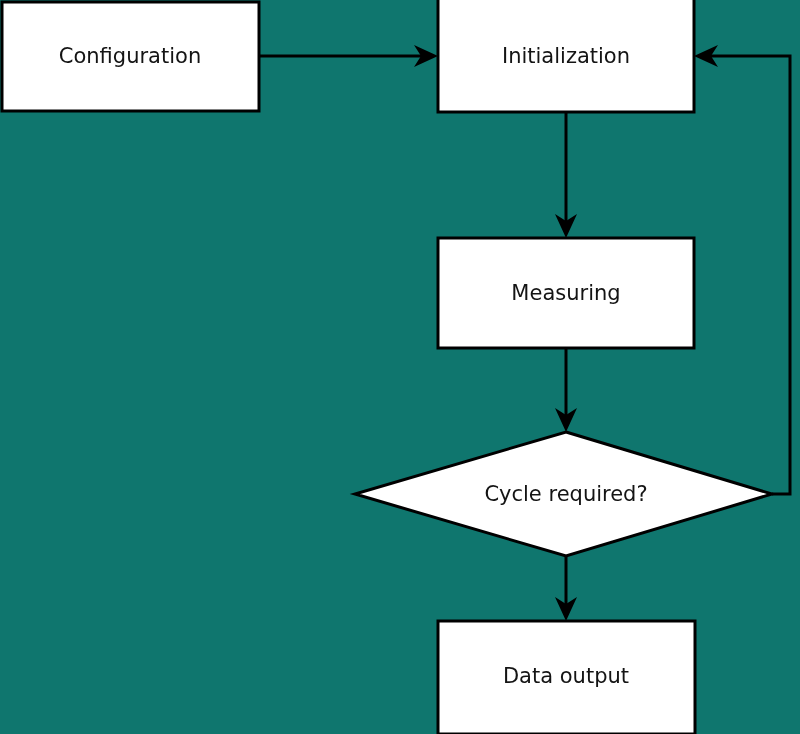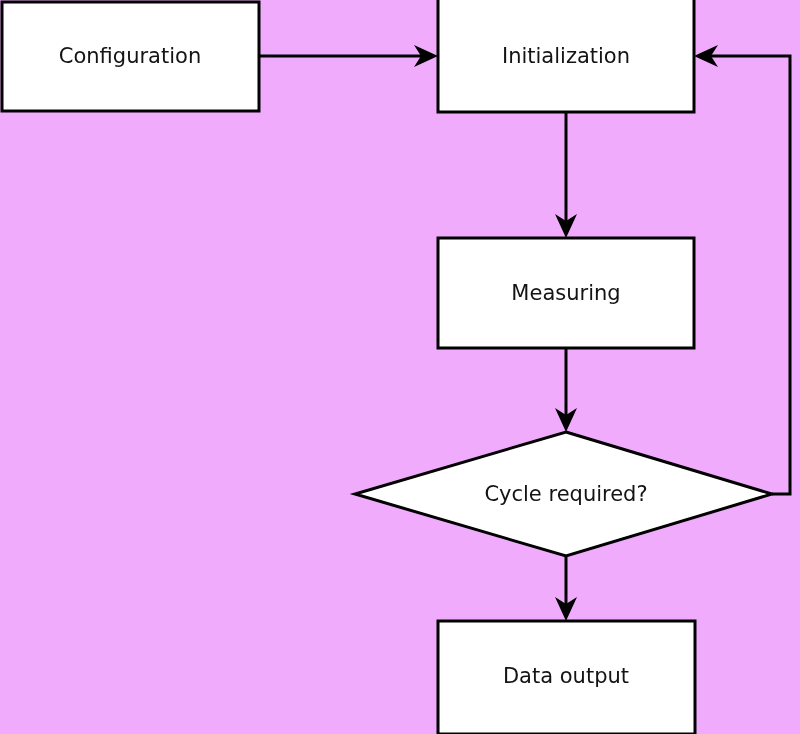--- a/index.html
+++ b/index.html
@@ -8,21 +8,21 @@
     padding: 0;
     background: #ffffff;
   }
   body {
     font-family: "DejaVu Sans", sans-serif;
   }
   #canvas {
     position: relative;
     width: 800px;
     height: 734px;
-    background: #f0abfc;
+    background: #0f766e;
     overflow: hidden;
   }
   #flow-svg {
     position: absolute;
     left: 0;
     top: 0;
     width: 800px;
     height: 734px;
     display: block;
   }

